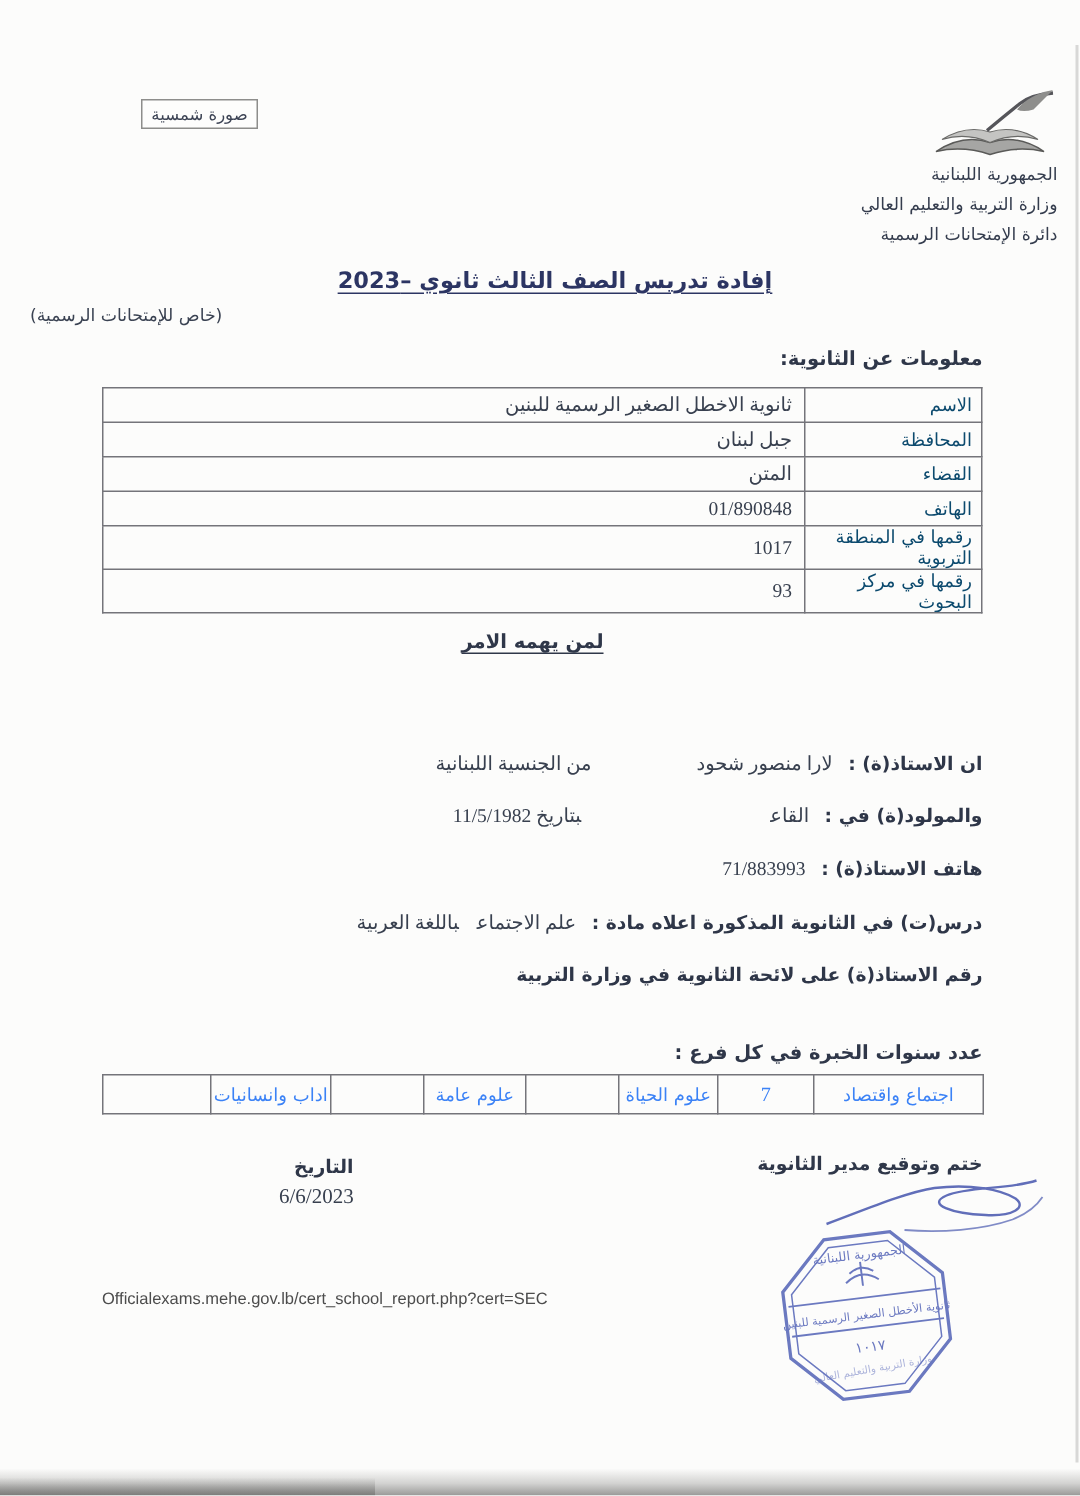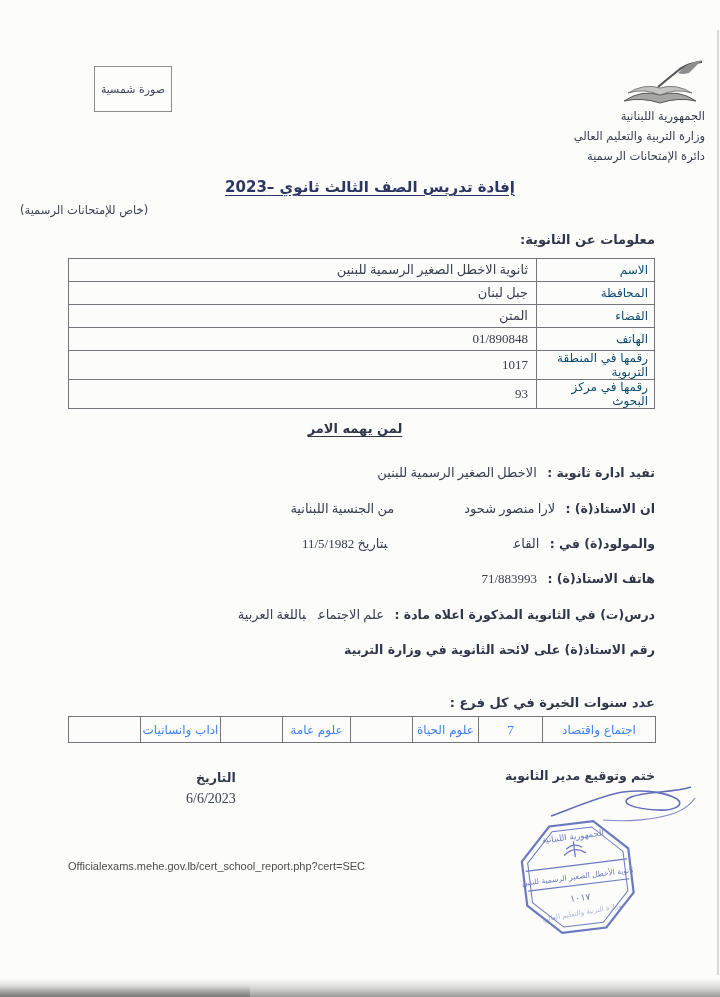--- a/index.html
+++ b/index.html
@@ -9,21 +9,21 @@
     background:#fcfcfb; overflow:hidden;
     font-family:"DejaVu Sans", sans-serif; color:#38404f;
   }
   
   .scan-bottom { position:absolute; left:0; right:0; bottom:0; height:18px;
     background:linear-gradient(to bottom, rgba(180,180,178,0) 0%, rgba(160,160,158,.45) 55%, rgba(120,120,118,.75) 100%); }
   .scan-corner { position:absolute; left:0; bottom:0; width:250px; height:12px;
     background:linear-gradient(to bottom, rgba(110,110,108,0), rgba(100,100,98,.55)); }
   .scan-right { position:absolute; right:1px; top:30px; bottom:22px; width:2px; background:rgba(150,150,148,.35); }
 
-  .photo-box { position:absolute; left:94px; top:66px; width:78px; height:46px;
+  .photo-box { position:absolute; left:94px; top:66px; width:78px; height:20px;
     border:1px solid #8d8d8b; display:flex; align-items:center; justify-content:center;
     font-size:11px; color:#3c4354; background:#fdfdfc; }
 
   .logo { position:absolute; left:612px; top:58px; }
 
   .header-lines { position:absolute; right:15px; top:106px; width:220px;
     direction:rtl; text-align:left; }
   .header-lines div { font-size:11.5px; line-height:20px; color:#353d4e; text-align:left; direction:rtl; }
   .header-lines { text-align:right; }
   .header-lines div { text-align:right; }
@@ -125,23 +125,20 @@
     </tr>
     <tr>
       <td class="ilabel">رقمها في مركز البحوث</td>
       <td class="ivalue">93</td>
     </tr>
   </tbody>
     </table>
 
   <div class="concern-heading">لمن يهمه الامر</div>
 
-  <div class="pline" style="top:464px">
-    <span class="plabel">تفيد ادارة ثانوية</span><span class="psep"> : </span><span class="pvalue">الاخطل الصغير الرسمية للبنين</span>
-  </div>
   <div class="pline" style="top:500px">
     <span class="plabel">ان الاستاذ(ة)</span><span class="psep"> : </span><span class="pvalue">لارا منصور شحود</span><span class="pextra" style="margin-right:70px">من الجنسية اللبنانية</span>
   </div>
   <div class="pline" style="top:535px">
     <span class="plabel">والمولود(ة) في</span><span class="psep"> : </span><span class="pvalue">القاع</span><span class="pextra" style="margin-right:126px">بتاريخ  11/5/1982</span>
   </div>
   <div class="pline" style="top:570px">
     <span class="plabel">هاتف الاستاذ(ة)</span><span class="psep"> : </span><span class="pvalue">71/883993</span>
   </div>
   <div class="pline" style="top:606px">

